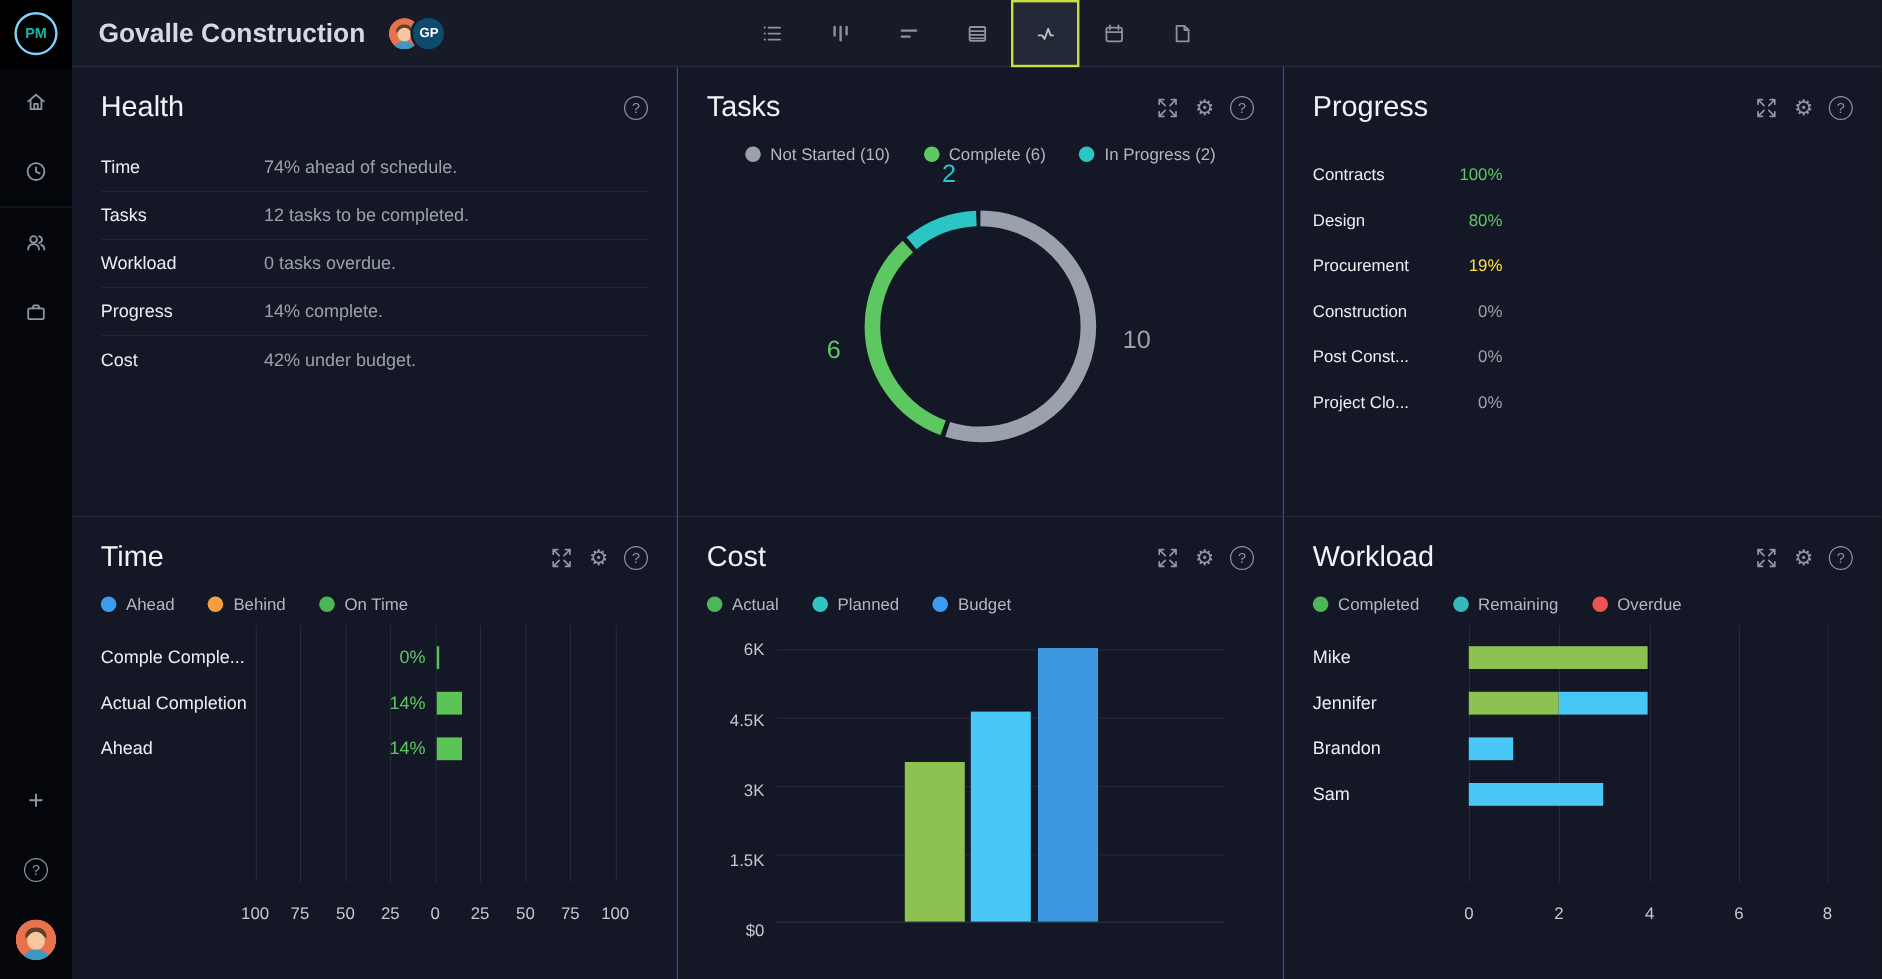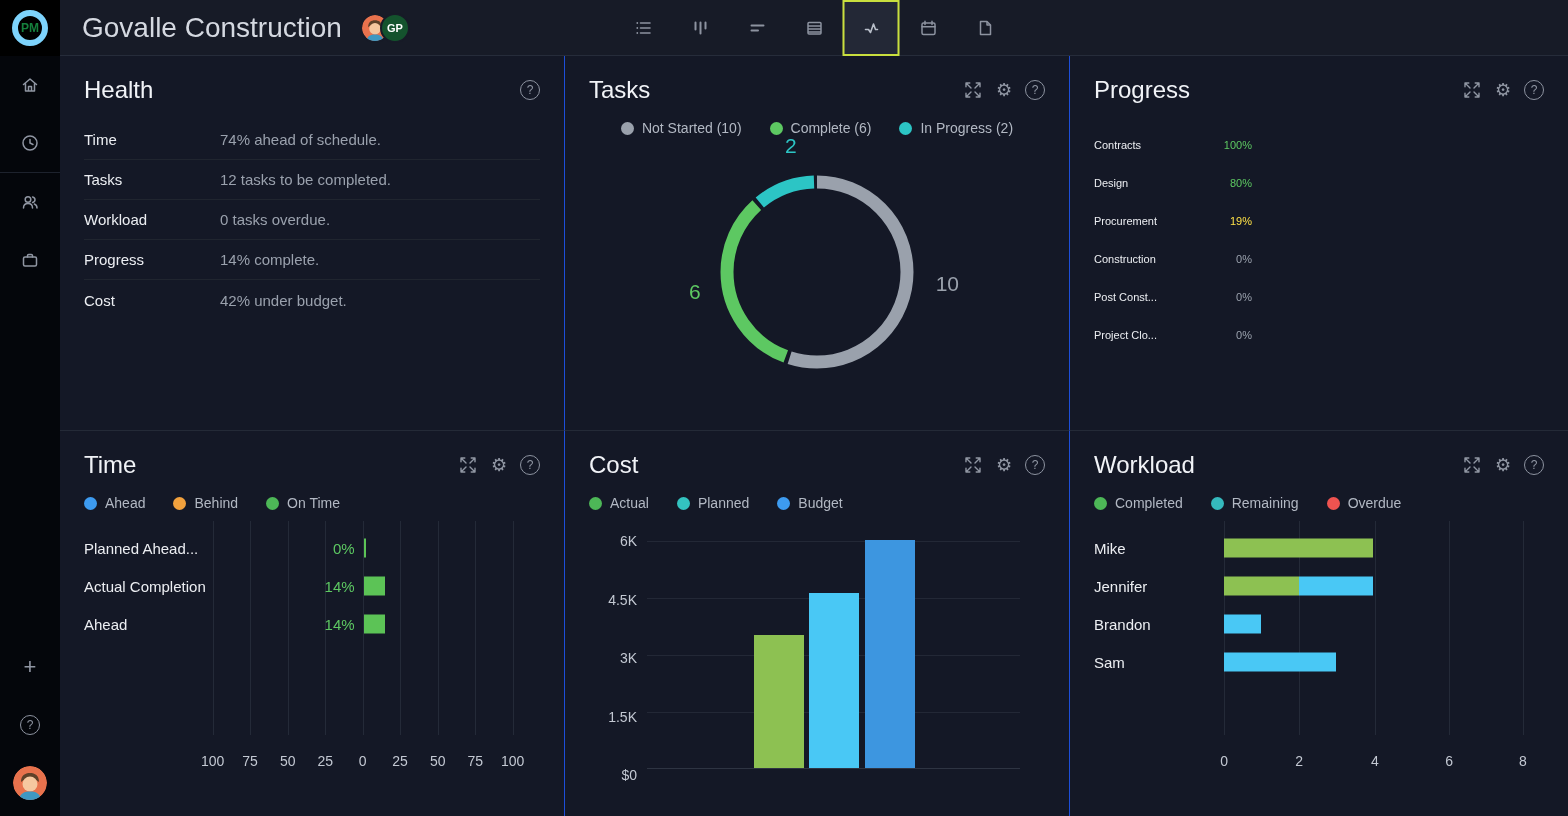--- a/index.html
+++ b/index.html
@@ -7,35 +7,35 @@
   body {
     width:1568px; height:816px; overflow:hidden;
     background:#10141e; color:#e8eaef;
     font-family:"Liberation Sans", sans-serif;
   }
   .app { display:flex; height:100%; }
 
   
   .sidebar { width:60px; flex-shrink:0; background:#04060b; display:flex; flex-direction:column; align-items:center; }
   .logo-box { width:60px; height:56px; background:#000; display:flex; align-items:center; justify-content:center; }
-  .logo-circle { width:36px; height:36px; border:6px solid #7dd3fc; border-radius:50%; display:flex; align-items:center; justify-content:center; font-size:12px; font-weight:bold; color:#15803d; }
+  .logo-circle { width:36px; height:36px; border:2px solid #7dd3fc; border-radius:50%; display:flex; align-items:center; justify-content:center; font-size:12px; font-weight:bold; color:#14b8a6; }
   .side-item { width:60px; height:58px; display:flex; align-items:center; justify-content:center; cursor:pointer; }
   .side-div { width:60px; height:1px; background:#1d222d; }
   .side-bottom { margin-top:auto; display:flex; flex-direction:column; align-items:center; padding-bottom:4px; }
   .plus-glyph { font-size:22px; color:#9096a3; font-weight:300; }
   .help-ring { width:20px; height:20px; border:1.5px solid #8d93a0; border-radius:50%; display:flex; align-items:center; justify-content:center; font-size:12px; color:#8d93a0; }
   .avatar-sm { width:34px; height:34px; border-radius:50%; overflow:hidden; }
 
   
   .main { flex:1; display:flex; flex-direction:column; min-width:0; }
   .topbar { height:56px; flex-shrink:0; background:#171b27; border-bottom:1px solid #262c3a; display:flex; align-items:center; position:relative; }
-  .tb-title { font-size:28px; color:#d5d9e1; margin-left:22px; font-weight:400; }
+  .tb-title { font-size:22px; color:#d5d9e1; margin-left:22px; font-weight:700; }
   .tb-avatars { display:flex; margin-left:18px; }
   .avatar30 { width:30px; height:30px; border-radius:50%; overflow:hidden; border:2px solid #171b27; }
-  .avatar-gp { width:30px; height:30px; border-radius:50%; background:#14532d; color:#fff; font-size:11px; font-weight:bold; display:flex; align-items:center; justify-content:center; margin-left:-10px; border:2px solid #171b27; }
+  .avatar-gp { width:30px; height:30px; border-radius:50%; background:#0c4a6e; color:#fff; font-size:11px; font-weight:bold; display:flex; align-items:center; justify-content:center; margin-left:-10px; border:2px solid #171b27; }
   .tb-tools { position:absolute; left:50%; top:0; transform:translateX(-50%); display:flex; height:56px; align-items:center; }
   .tool { width:57px; height:56px; display:flex; align-items:center; justify-content:center; cursor:pointer; }
   .tool.selected { border:2px solid #c9df3e; background:#232836; }
 
   
   .content { flex:1; display:grid; grid-template-columns:505px 505px 1fr; grid-template-rows:375px 1fr; background:#141826; }
   .panel { padding:16px 24px; position:relative; }
   .panel.br { border-right:1px solid #1d4ed8; }
   .panel.bb { border-bottom:1px solid #242a37; }
   .panel-head { display:flex; align-items:center; margin-top:4px; }
@@ -60,21 +60,21 @@
   
   .donut-wrap { position:relative; width:240px; height:252px; margin:0 auto; }
   .donut-svg { position:absolute; left:10px; top:26px; }
   .donut-lbl { position:absolute; font-size:21px; }
   .dl-10 { right:-22px; top:136px; }
   .dl-6  { left:-8px;  top:144px; }
   .dl-2  { left:88px;  top:-2px; }
 
   
   .p-rows { margin-top:22px; }
-  .p-row { display:flex; align-items:center; height:38px; font-size:11px;justify-content:flex-end; }
+  .p-row { display:flex; align-items:center; height:38px; font-size:14px;justify-content:flex-end; }
   .p-label { width:112px; color:#eceef2; white-space:nowrap; overflow:hidden; }
   .p-pct { width:46px; text-align:right; margin-right:12px; }
   .p-track { flex:1; height:17px; }
   .p-bar { height:100%; min-width:2px; }
 
   
   .time-chart { position:relative; margin-top:10px; height:258px; }
   .gl-v { position:absolute; top:0; bottom:44px; width:1px; background:#242a38; }
   .t-row { position:relative; height:38px; }
   .t-rows { position:absolute; top:8px; left:0; right:0; }
@@ -395,21 +395,21 @@
           <div class="gl-v" style="left:36.4%"></div>
           <div class="gl-v" style="left:44.7%"></div>
           <div class="gl-v" style="left:52.9%"></div>
           <div class="gl-v" style="left:61.1%"></div>
           <div class="gl-v" style="left:69.3%"></div>
           <div class="gl-v" style="left:77.6%"></div>
           <div class="gl-v" style="left:85.8%"></div>
           <div class="gl-v" style="left:94.0%"></div>
           <div class="t-rows">
             <div class="t-row">
-                <span class="t-label">Planned Ahead...</span>
+                <span class="t-label">Comple Comple...</span>
                 <span class="t-val">0%</span>
                 <span class="t-bar" style="background: rgb(92, 195, 86); width: 0%;"></span>
               </div>
             <div class="t-row">
                 <span class="t-label">Actual Completion</span>
                 <span class="t-val">14%</span>
                 <span class="t-bar" style="background: rgb(92, 195, 86); width: 4.60526%;"></span>
               </div>
             <div class="t-row">
                 <span class="t-label">Ahead</span>

